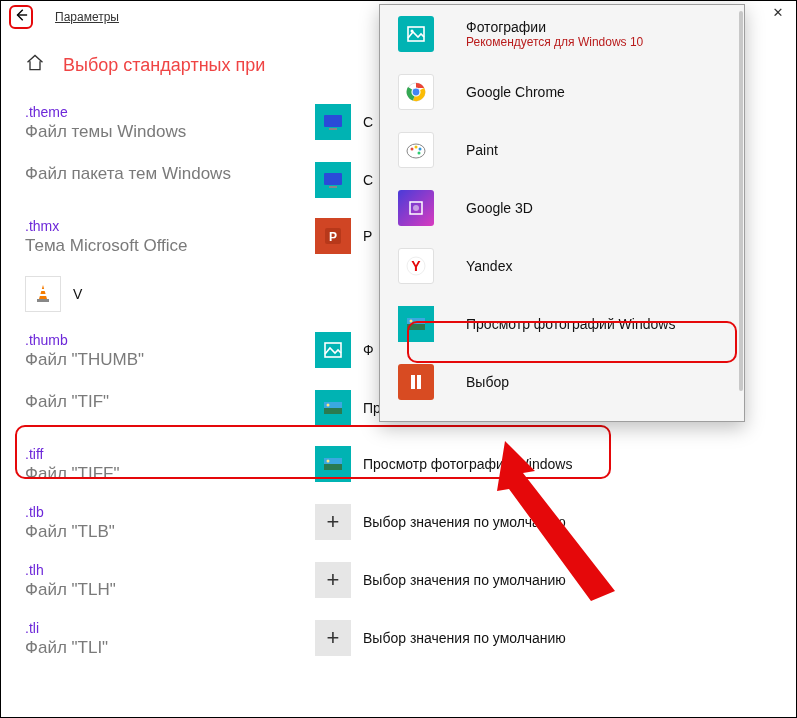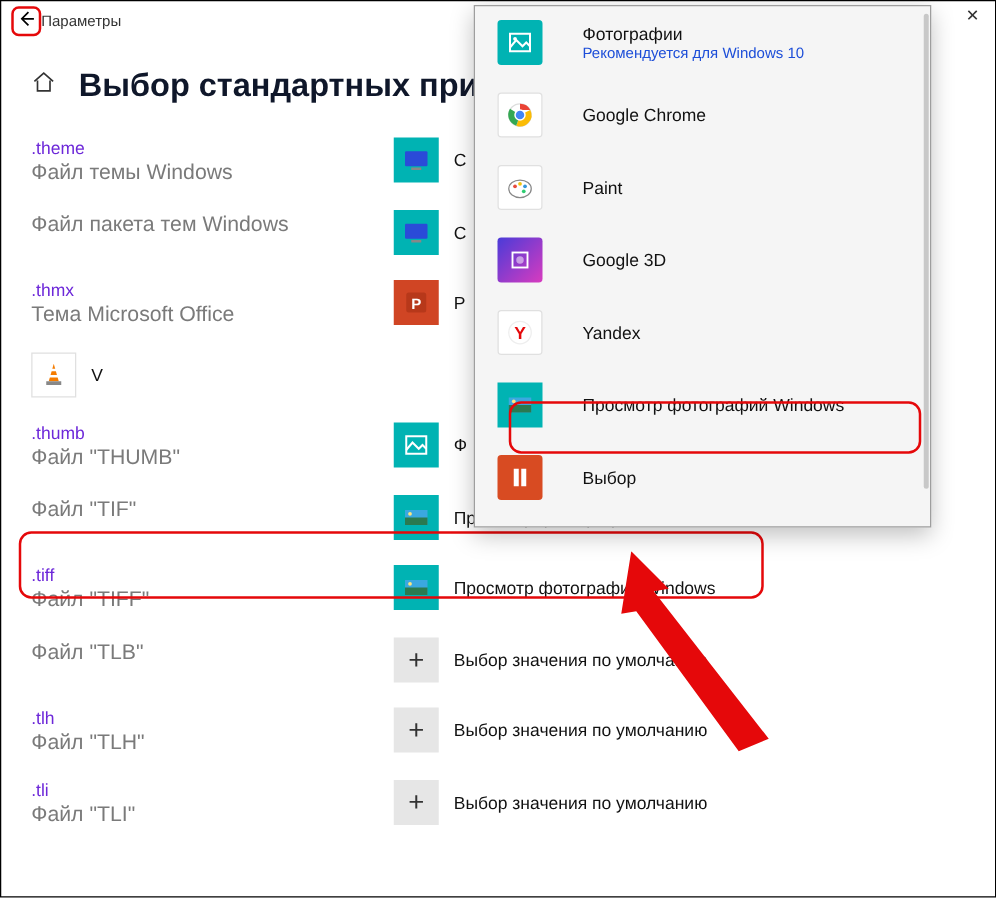--- a/index.html
+++ b/index.html
@@ -2,28 +2,28 @@
 <html><head>
 <meta charset="utf-8">
 <style>
   * { box-sizing: border-box; margin: 0; padding: 0; font-family: "Segoe UI", Arial, sans-serif; }
   body { width: 797px; height: 718px; background: #fff; position: relative; overflow: hidden; border: 1px solid #000; }
 
   
   .header { height: 32px; display: flex; align-items: center; padding: 0 8px; }
   .back-btn { width: 24px; height: 24px; border: 2.5px solid #e5080a; border-radius: 6px; display: flex; align-items: center; justify-content: center; cursor: pointer; }
   .back-arrow { font-size: 16px; color: #000; font-weight: bold; }
-  .header-title { margin-left: 0; font-size: 12px; color: #333; }
+  .header-title { margin-left: 22px; font-size: 12px; color: #333; text-decoration: underline; }
   .wincontrols { position: absolute; top: 4px; right: 6px; display: flex; gap: 22px; font-size: 13px; color: #333; }
   .wincontrols span { cursor: pointer; width: 24px; text-align: center; }
 
   
   .title-row { display: flex; align-items: center; padding: 20px 24px 8px 24px; gap: 18px; }
   .home-icon { font-size: 20px; color: #333; }
-  .page-title { font-size: 26px; font-weight: 700; color: #0f172a; white-space: nowrap; }
+  .page-title { font-size: 18px; font-weight: 400; color: #ef4444; white-space: nowrap; }
 
   
   .list { padding: 8px 0 0 24px; }
   .row { display: flex; align-items: flex-start; padding: 10px 0; gap: 14px; }
   .row .meta { width: 276px; }
   .row .ext { font-size: 14px; color: #6d28d9; }
   .row .desc { font-size: 17px; color: #7a7a7a; margin-top: 2px; }
   .row .app { display: flex; align-items: center; gap: 12px; }
   .app-icon { width: 36px; height: 36px; display: flex; align-items: center; justify-content: center; font-size: 20px; color: #fff; }
   .app-label { font-size: 14px; color: #111; }
@@ -33,21 +33,21 @@
 
   
   .hl-row { position: absolute; border: 2.5px solid #e5080a; border-radius: 10px; left: 14px; top: 424px; width: 596px; height: 54px; pointer-events: none; }
 
   
   .popup { position: absolute; left: 378px; top: 3px; width: 366px; height: 418px; background: #f5f5f5; border: 1px solid #9e9e9e; box-shadow: 0 6px 18px rgba(0,0,0,.25); overflow: hidden; }
   .popup-scroll { position: absolute; right: 1px; top: 6px; width: 4px; height: 380px; background: #c8c8c8; border-radius: 2px; }
   .popup-item { display: flex; align-items: center; gap: 32px; padding: 11px 18px; cursor: pointer; }
   .p-icon { width: 36px; height: 36px; display: flex; align-items: center; justify-content: center; font-size: 20px; color: #fff; border-radius: 3px; }
   .p-text .name { font-size: 14px; color: #111; }
-  .p-text .note { font-size: 12px; color: #1d4ed8; }
+  .p-text .note { font-size: 12px; color: #b91c1c; }
   .popup-hl { position: absolute; border: 2.5px solid #e5080a; border-radius: 10px; left: 406px; top: 320px; width: 330px; height: 42px; pointer-events: none; }
 
   
   .arrow-svg { position: absolute; left: 494px; top: 440px; width: 160px; height: 170px; pointer-events: none; }
 
   
   svg.mini { width: 24px; height: 24px; }
 </style>
 </head>
 <body>
@@ -179,20 +179,21 @@
             <rect x="3" y="6" width="18" height="12" fill="#3ba8e0"></rect>
             <rect x="3" y="12" width="18" height="6" fill="#2a7a50"></rect>
             <circle cx="7" cy="9" r="1.5" fill="#ffe680"></circle>
           </svg>
         </div>
         <span class="app-label">Просмотр фотографий Windows</span>
       </div>
     </div>
     <div class="row">
       <div class="meta">
+        <div class="ext">.tlb</div>
         <div class="desc">Файл "TLB"</div>
       </div>
       <div class="app">
         <div class="app-icon plus-box">+</div>
         <span class="app-label">Выбор значения по умолчанию</span>
       </div>
     </div>
     <div class="row">
       <div class="meta">
         <div class="ext">.tlh</div>

